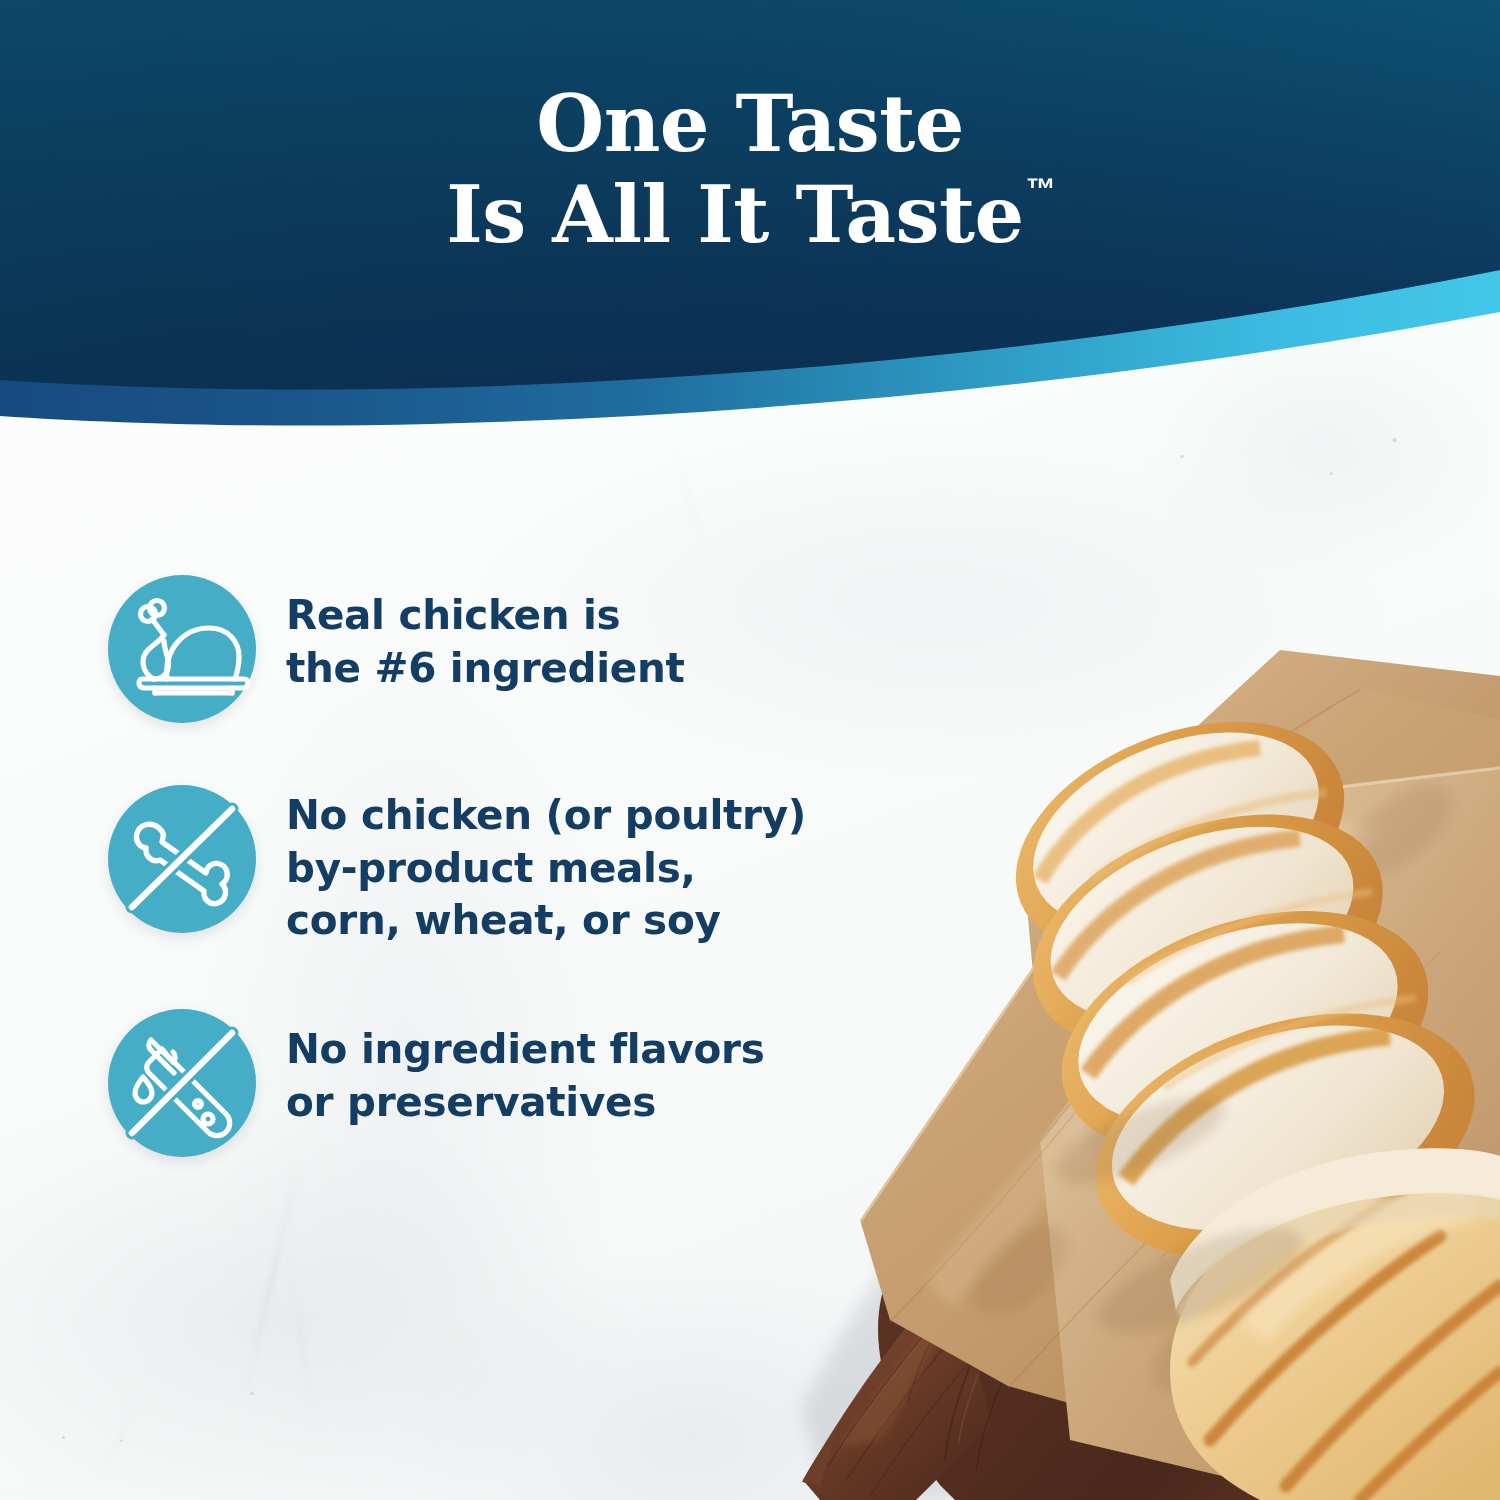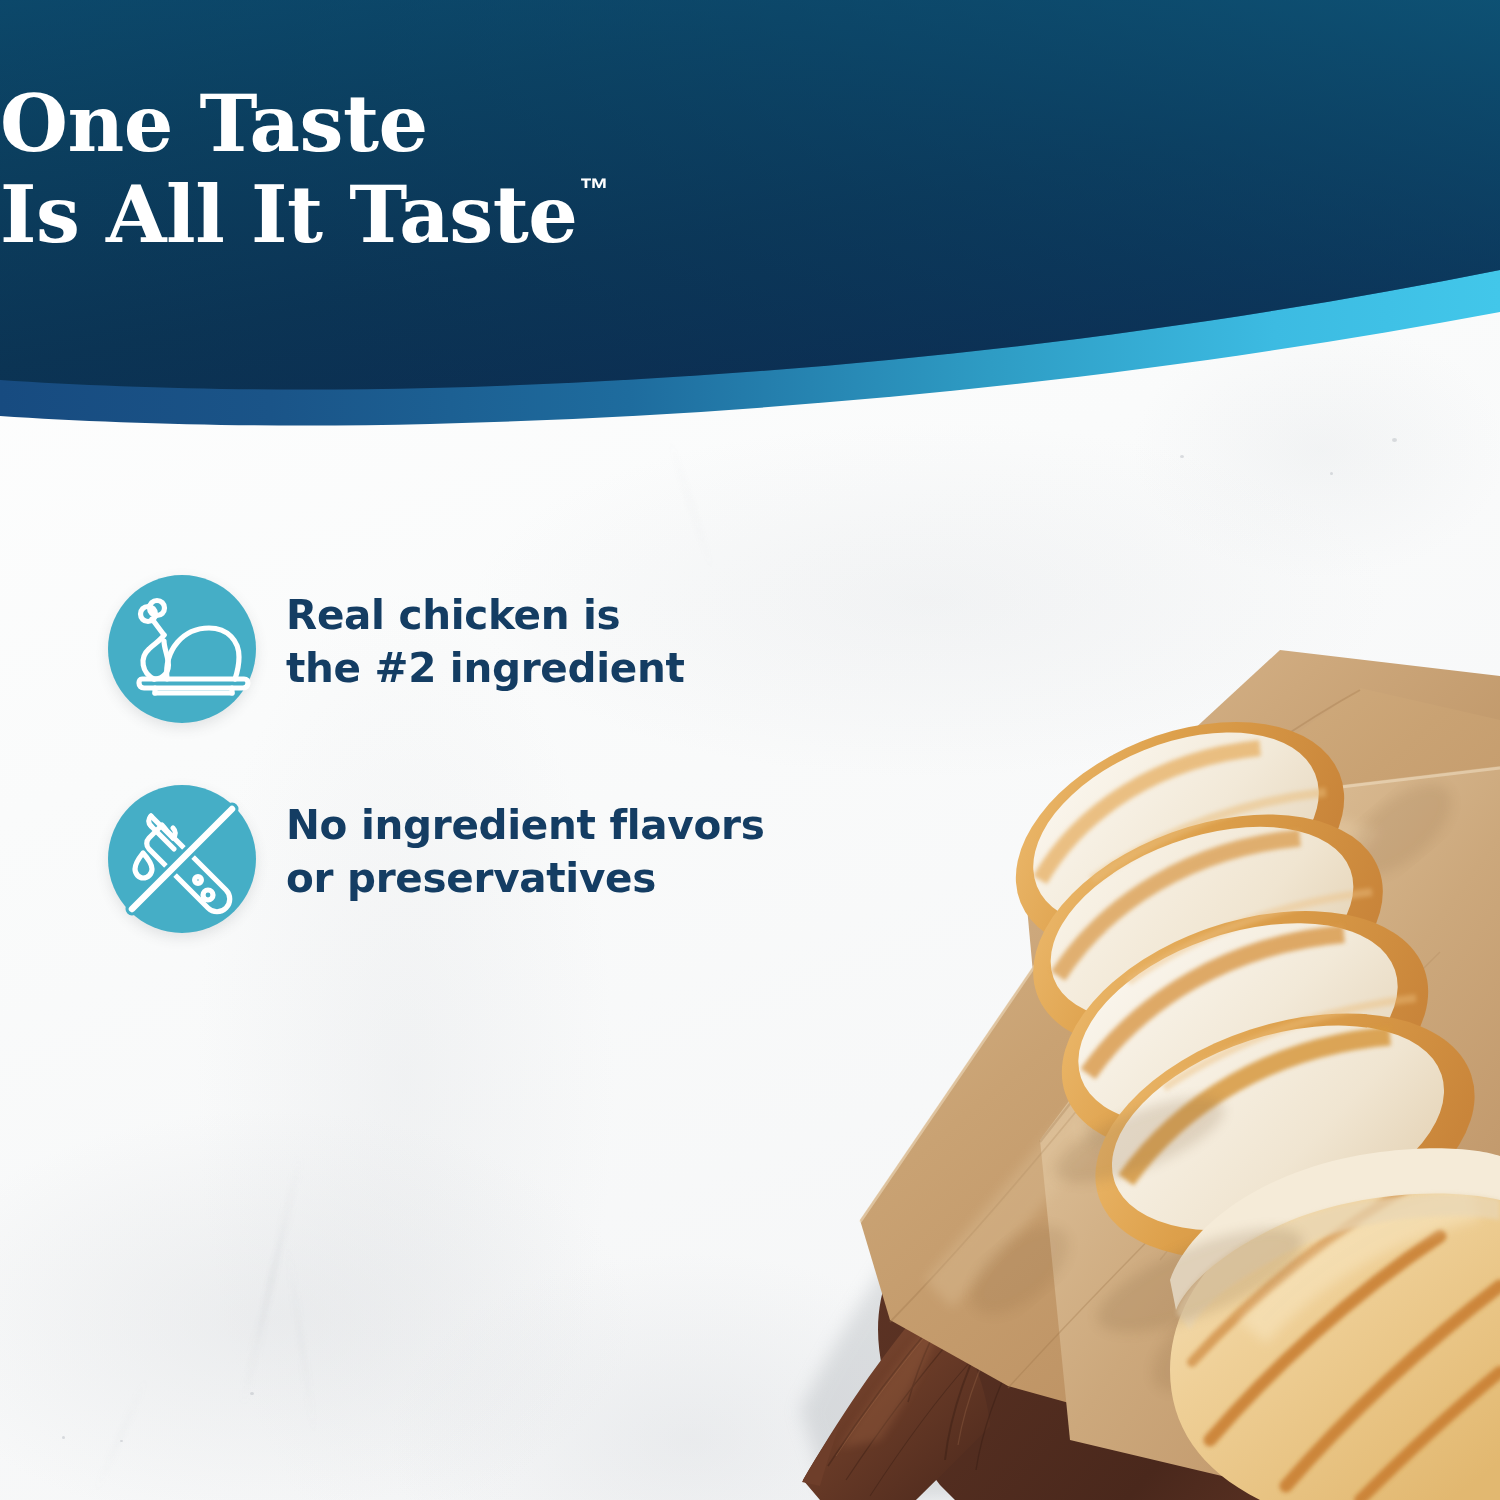--- a/index.html
+++ b/index.html
@@ -45,20 +45,21 @@
   .header-wrap {
     position:absolute; left:0; top:0; width:1500px; height:440px;
     overflow:hidden;
   }
   .header-svg { position:absolute; left:0; top:0; }
 
   .headline {
     position:absolute;
     left:0; top:78px;
     width:1500px;
+    text-align:center;
     color:#ffffff;
     font-family:"DejaVu Serif", serif;
     font-weight:bold;
     font-size:78px;
     line-height:1.17;
     letter-spacing:-0.5px;
     z-index:6;
     text-rendering:optimizeLegibility;
   }
   .headline .l1 { display:block; }
@@ -373,23 +374,45 @@
             <path d="M46,104 C56,104 62,96 60,86 C59,79 56,72 56,66"></path>
 
             <path d="M34,104 L136,104 C139,104 140,106 140,108 C140,111 138,113 135,113 L36,113 C33,113 31,111 31,108 C31,106 32,104 34,104 Z"></path>
             <path d="M47,118 L124,118"></path>
             <path d="M47,118 L47,113"></path>
             <path d="M124,118 L124,113"></path>
           </g>
         </svg>
       </div>
       <div class="bullet-text">Real chicken is
-the #2 ingredient</div>
+the #6 ingredient</div>
     </div>
 
+    <div class="bullet b2">
+      <div class="icon-circle">
+        <svg width="148" height="148" viewBox="0 0 148 148" xmlns="http://www.w3.org/2000/svg">
+          <g fill="none" stroke="#ffffff" stroke-width="5.4" stroke-linecap="round" stroke-linejoin="round">
+
+            <path d="M52,44 C45,37 34,38 30,46 C26,53 30,62 38,63 C37,71 44,78 52,75 L96,106
+                     C95,114 102,121 110,118 C118,115 120,105 114,99 C121,95 121,84 114,80
+                     C107,76 99,80 98,88 L54,57 C56,49 56,48 52,44 Z"></path>
+          </g>
+
+          <g fill="none" stroke="#45aec6" stroke-width="13" stroke-linecap="round">
+            <path d="M24,122 L124,24"></path>
+          </g>
+          <g fill="none" stroke="#ffffff" stroke-width="6.5" stroke-linecap="round">
+            <path d="M24,122 L124,24"></path>
+          </g>
+        </svg>
+      </div>
+      <div class="bullet-text">No chicken (or poultry)
+by-product meals,
+corn, wheat, or soy</div>
+    </div>
 
     <div class="bullet b3">
       <div class="icon-circle">
         <svg width="148" height="148" viewBox="0 0 148 148" xmlns="http://www.w3.org/2000/svg">
           <g fill="none" stroke="#ffffff" stroke-width="5.2" stroke-linecap="round" stroke-linejoin="round">
 
             <path d="M54,40 L41,53 C38,56 38,61 41,64 L100,123 C105,128 113,128 118,123
                      C123,118 123,110 118,105 L59,46 C56,43 57,43 54,40 Z"></path>
 
             <path d="M43,31 L65,53"></path>

